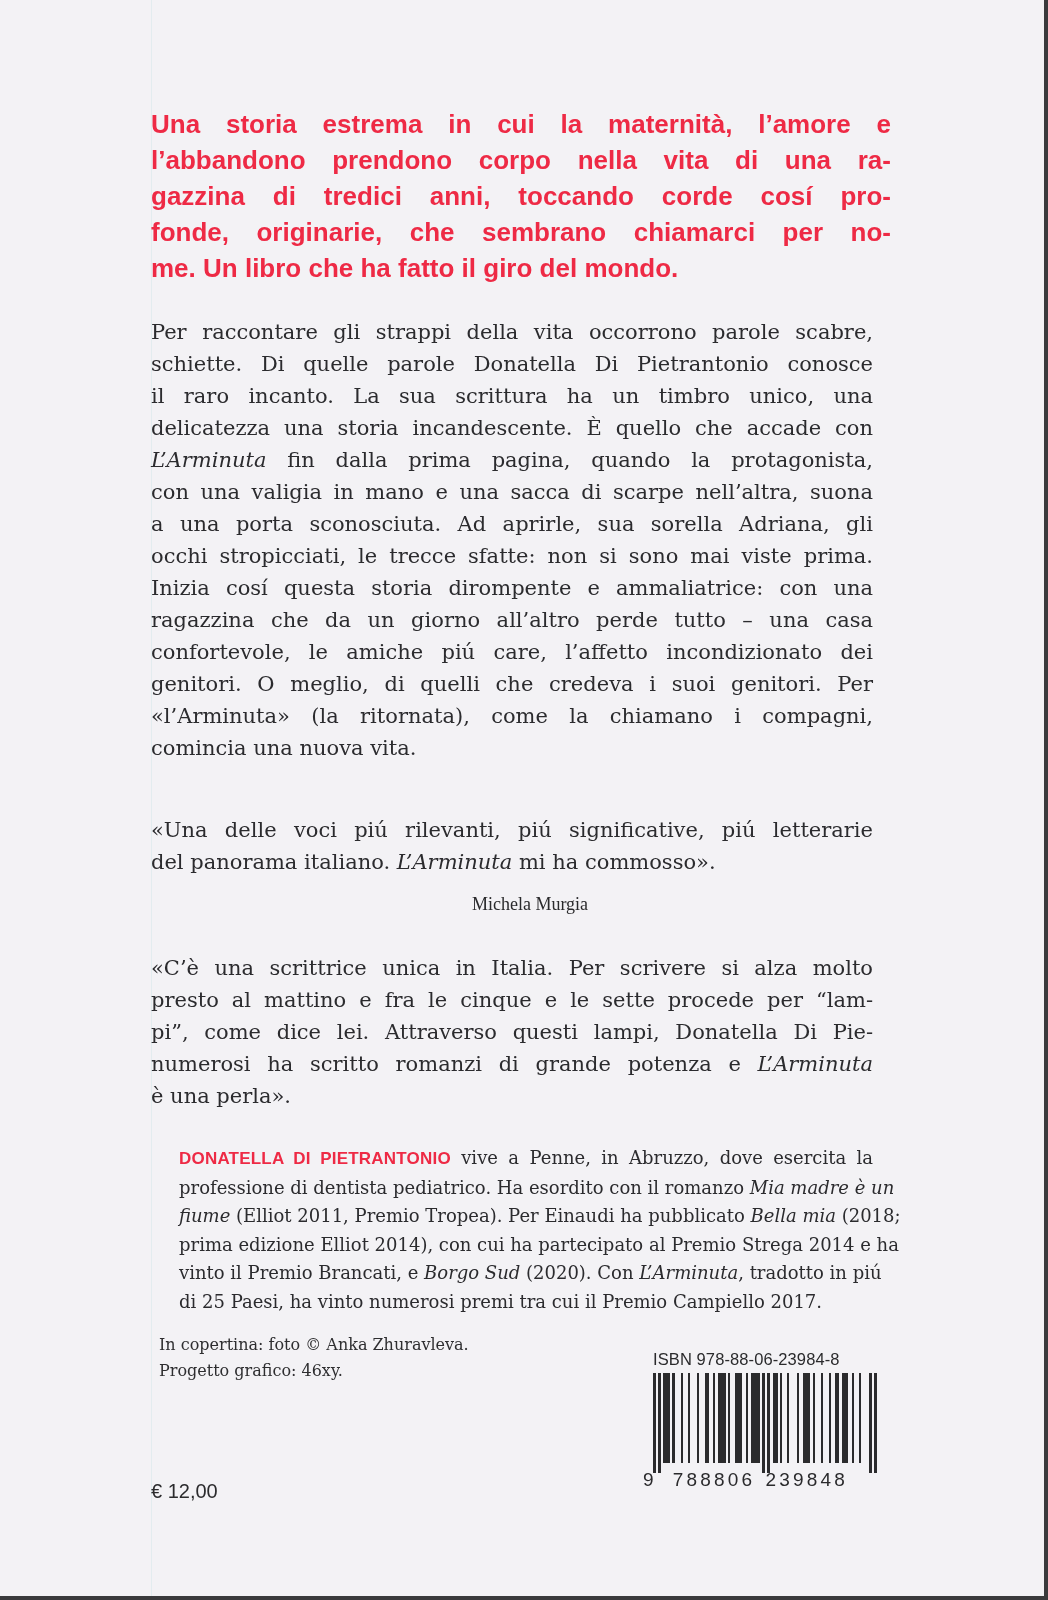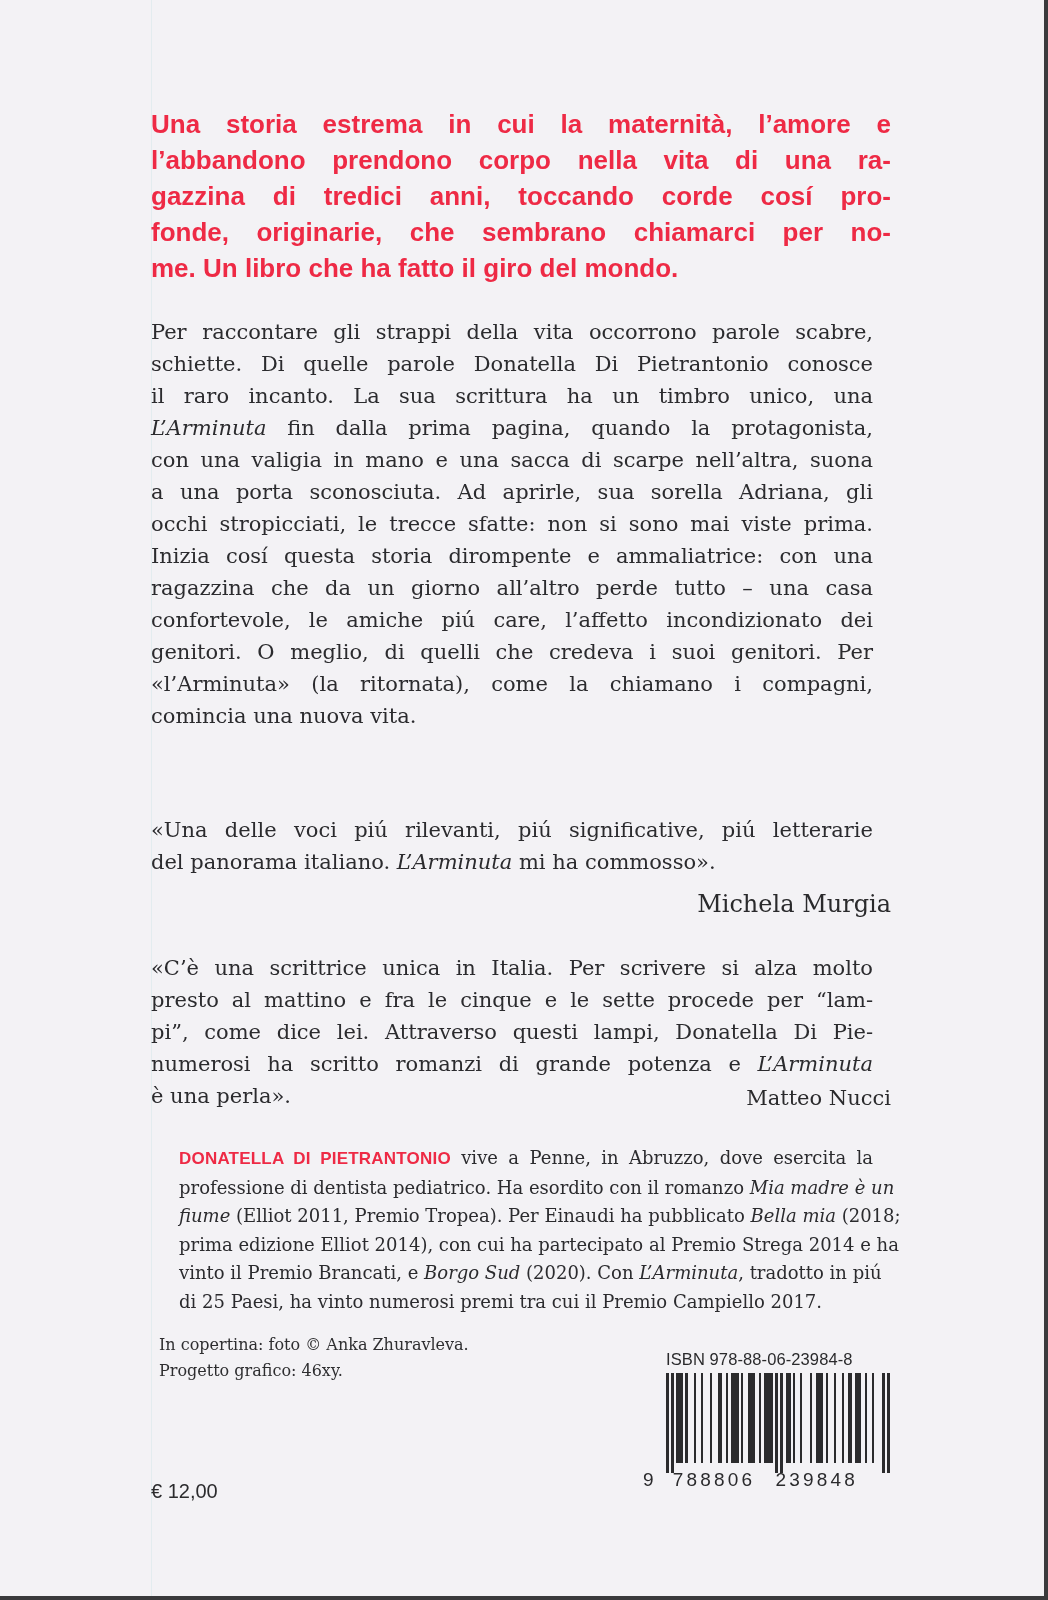--- a/index.html
+++ b/index.html
@@ -62,21 +62,21 @@
       line-height: 32px;
       margin: 0;
       color: #2b2b2e;
     }
     .para .line { display: block; white-space: nowrap; text-align: justify; text-align-last: justify; }
     .para .line.last { text-align-last: left; }
     .it { font-style: italic; }
 
     .synopsis { position: absolute; top: 210px; left: 0; width: 722px; }
     .quote1 { position: absolute; top: 708px; left: 0; width: 722px; }
-    .attr1 { position: absolute; top: 782px; right: 0; width: 722px; text-align: right; font-size: 24px; line-height: 32px; }
+    .attr1 { position: absolute; top: 782px; right: 0; width: 722px; text-align: center; font-size: 18px; line-height: 32px; font-family: Liberation Serif, serif; }
     .quote2 { position: absolute; top: 846px; left: 0; width: 722px; }
     .attr2 { position: absolute; top: 976px; right: 0; width: 722px; text-align: right; font-size: 21px; line-height: 32px; }
 
     .bio {
       position: absolute;
       top: 1038px; left: 0; width: 722px;
       font-size: 18px;
       line-height: 28.5px;
     }
     .bio .line { display: block; white-space: nowrap; text-align: justify; text-align-last: justify; margin-left: 28px; }
@@ -104,21 +104,20 @@
       font-family: "Liberation Sans", "DejaVu Sans", sans-serif;
       font-size: 20px;
       color: #2b2b2d;
     }
 
     .barcode-wrap {
       position: absolute;
       left: 651px;
       top: 1350px;
       width: 230px;
-      margin-left: 13px;
     }
     .isbn-text {
       font-family: "Liberation Sans", "DejaVu Sans", sans-serif;
       font-size: 16.5px;
       color: #2a2a2c;
       letter-spacing: 0.1px;
       white-space: nowrap;
       margin-left: 2px;
     }
     .barcode {
@@ -155,20 +154,21 @@
     <span class="line">l’abbandono prendono corpo nella vita di una ra-</span>
     <span class="line">gazzina di tredici anni, toccando corde cosí pro-</span>
     <span class="line">fonde, originarie, che sembrano chiamarci per no-</span>
     <span class="line last">me. Un libro che ha fatto il giro del mondo.</span>
   </p>
 
   <p class="para synopsis">
     <span class="line">Per raccontare gli strappi della vita occorrono parole scabre,</span>
     <span class="line">schiette. Di quelle parole Donatella Di Pietrantonio conosce</span>
     <span class="line">il raro incanto. La sua scrittura ha un timbro unico, una</span>
+    <span class="line">delicatezza una storia incandescente. È quello che accade con</span>
     <span class="line"><span class="it">L’Arminuta</span><span> fin dalla prima pagina, quando la protagonista,</span></span>
     <span class="line">con una valigia in mano e una sacca di scarpe nell’altra, suona</span>
     <span class="line">a una porta sconosciuta. Ad aprirle, sua sorella Adriana, gli</span>
     <span class="line">occhi stropicciati, le trecce sfatte: non si sono mai viste prima.</span>
     <span class="line">Inizia cosí questa storia dirompente e ammaliatrice: con una</span>
     <span class="line">ragazzina che da un giorno all’altro perde tutto – una casa</span>
     <span class="line">confortevole, le amiche piú care, l’affetto incondizionato dei</span>
     <span class="line">genitori. O meglio, di quelli che credeva i suoi genitori. Per</span>
     <span class="line">«l’Arminuta» (la ritornata), come la chiamano i compagni,</span>
     <span class="line last">comincia una nuova vita.</span>
@@ -180,21 +180,20 @@
   </p>
   <div class="attr1">Michela Murgia</div>
 
   <p class="para quote2">
     <span class="line">«C’è una scrittrice unica in Italia. Per scrivere si alza molto</span>
     <span class="line">presto al mattino e fra le cinque e le sette procede per “lam-</span>
     <span class="line">pi”, come dice lei. Attraverso questi lampi, Donatella Di Pie-</span>
     <span class="line"><span>numerosi ha scritto romanzi di grande potenza e </span><span class="it">L’Arminuta</span></span>
     <span class="line last">è una perla».</span>
   </p>
-  <div class="attr2">Matteo Nucci</div>
 
   <p class="para bio">
     <span class="line"><span class="author">DONATELLA DI PIETRANTONIO</span><span> vive a Penne, in Abruzzo, dove esercita la</span></span>
     <span class="line"><span>professione di dentista pediatrico. Ha esordito con il romanzo </span><span class="it">Mia madre è un</span></span>
     <span class="line"><span class="it">fiume</span><span> (Elliot 2011, Premio Tropea). Per Einaudi ha pubblicato </span><span class="it">Bella mia</span><span> (2018;</span></span>
     <span class="line">prima edizione Elliot 2014), con cui ha partecipato al Premio Strega 2014 e ha</span>
     <span class="line"><span>vinto il Premio Brancati, e </span><span class="it">Borgo Sud</span><span> (2020). Con </span><span class="it">L’Arminuta</span><span>, tradotto in piú</span></span>
     <span class="line last">di 25 Paesi, ha vinto numerosi premi tra cui il Premio Campiello 2017.</span>
   </p>
 
@@ -239,14 +238,14 @@
         <rect x="189" y="0" width="6" height="90"></rect>
         <rect x="199" y="0" width="2" height="90"></rect>
         <rect x="206" y="0" width="2" height="90"></rect>
         <rect x="216" y="0" width="3" height="100"></rect>
         <rect x="221" y="0" width="3" height="100"></rect>
       </g>
     </svg>
   </div>
 </div>
 <div class="ean-digits">
-  <span style="margin-right:16px;">9</span><span style="margin-right:20px;">788806</span><span>239848</span>
+  <span style="margin-right:16px;">9</span><span style="margin-right:10px;">788806</span><span>239848</span>
 </div>
 
 </body></html>

